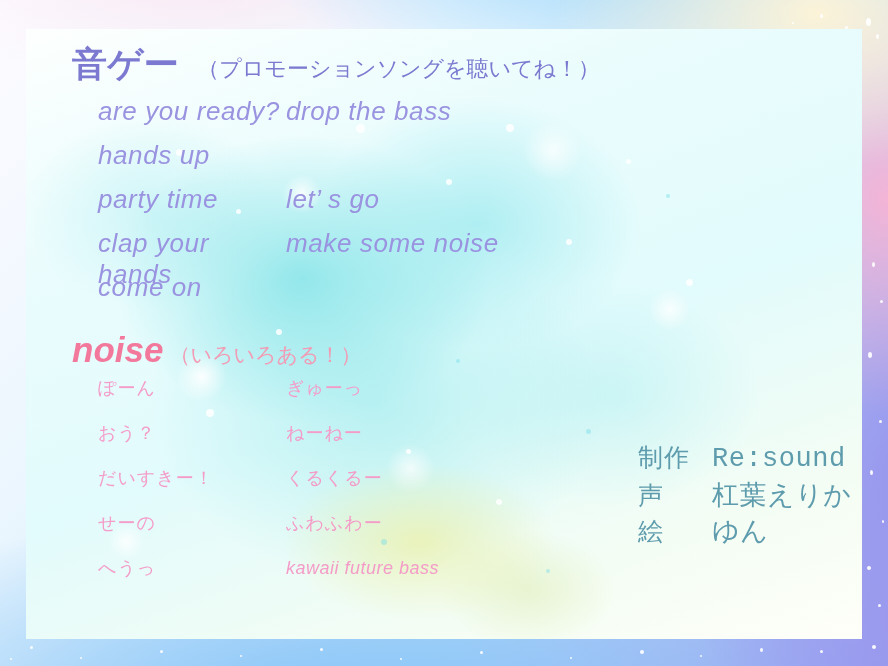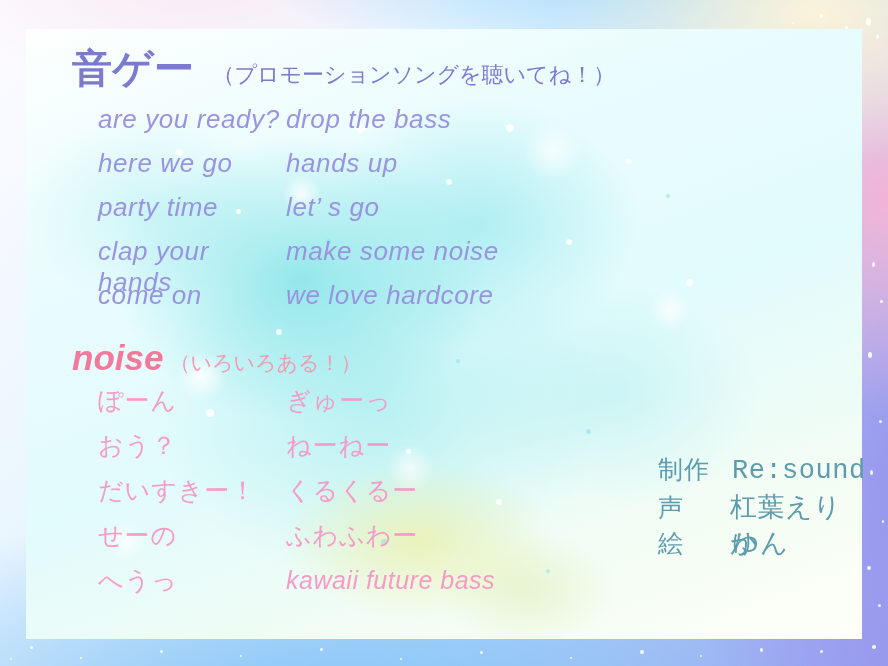--- a/index.html
+++ b/index.html
@@ -75,21 +75,21 @@
     padding-left:46px;
     white-space:nowrap;
   }
   .head-main {
     font-weight:700;
     font-style:normal;
     letter-spacing:.5px;
   }
   .head-sub { font-weight:400; }
 
-  #head-ongame .head-main { font-size:40px; color:#7b79d0; }
+  #head-ongame .head-main { font-size:35px; color:#7b79d0; }
   #head-ongame .head-sub  { font-size:22px; color:#7b79d0; margin-left:18px; }
 
   #head-kawaii .head-main {
     font-size:35px; color:#f2799c;
     font-style:italic; font-weight:700; letter-spacing:0px;
   }
   #head-kawaii .head-sub  { font-size:21px; color:#f29bb4; margin-left:6px; }
 
   
   .item-list { padding-left:72px; margin-top:8px; }
@@ -97,31 +97,30 @@
   .item-row .col-a { width:188px; }
   .item-row .col-b { width:300px; }
 
   .ongame-list .item-row span {
     font-size:26px; font-style:italic; color:#9a93e0;
     letter-spacing:.6px;
   }
   .kawaii-list { margin-top:6px; }
   .kawaii-list .item-row { height:45px; }
   .kawaii-list .item-row span {
-    font-size:25px; color:#f49bc8; letter-spacing:1px;
+    font-size:18px; color:#f49bc8; letter-spacing:1px;
   }
   .kawaii-list .item-row span.latin {
     font-style:italic; letter-spacing:.5px;
   }
 
   
   #credits {
-    position:absolute; left:612px; top:424px;
+    position:absolute; left:612px; top:412px;
     z-index:5;
-    margin-left:20px;
   }
   .credit-row { display:flex; align-items:baseline; height:36px; }
   .credit-label {
     width:74px; font-size:25px; color:#5e9cad; letter-spacing:1px;
   }
   .credit-value { font-size:27px; color:#5e9cad; letter-spacing:.5px;font-family:Liberation Mono, monospace; }
 </style>
 </head>
 <body>
 
@@ -187,34 +186,32 @@
         <span class="head-main">音ゲー</span>
         <span class="head-sub">（プロモーションソングを聴いてね！）</span>
       </div>
 
       <div class="item-list ongame-list">
         <div class="item-row">
           <span class="col-a">are you ready?</span>
           <span class="col-b">drop the bass</span>
         </div>
         <div class="item-row">
-          <span class="col-a">here we go</span>
           <span class="col-b">hands up</span>
         </div>
         <div class="item-row">
           <span class="col-a">party time</span>
           <span class="col-b">let’ s go</span>
         </div>
         <div class="item-row">
           <span class="col-a">clap your hands</span>
           <span class="col-b">make some noise</span>
         </div>
         <div class="item-row">
           <span class="col-a">come on</span>
-          <span class="col-b">we love hardcore</span>
         </div>
       </div>
 
       <div class="section-head" id="head-kawaii" style="margin-top:14px;">
         <span class="head-main">noise</span>
         <span class="head-sub">（いろいろある！）</span>
       </div>
 
       <div class="item-list kawaii-list">
         <div class="item-row">

